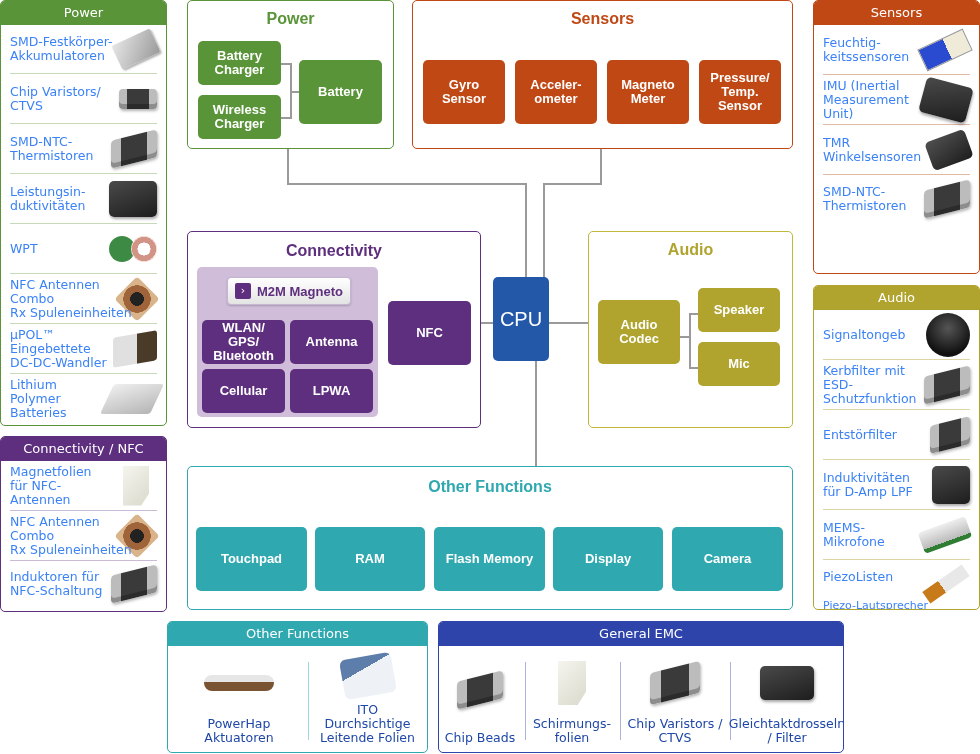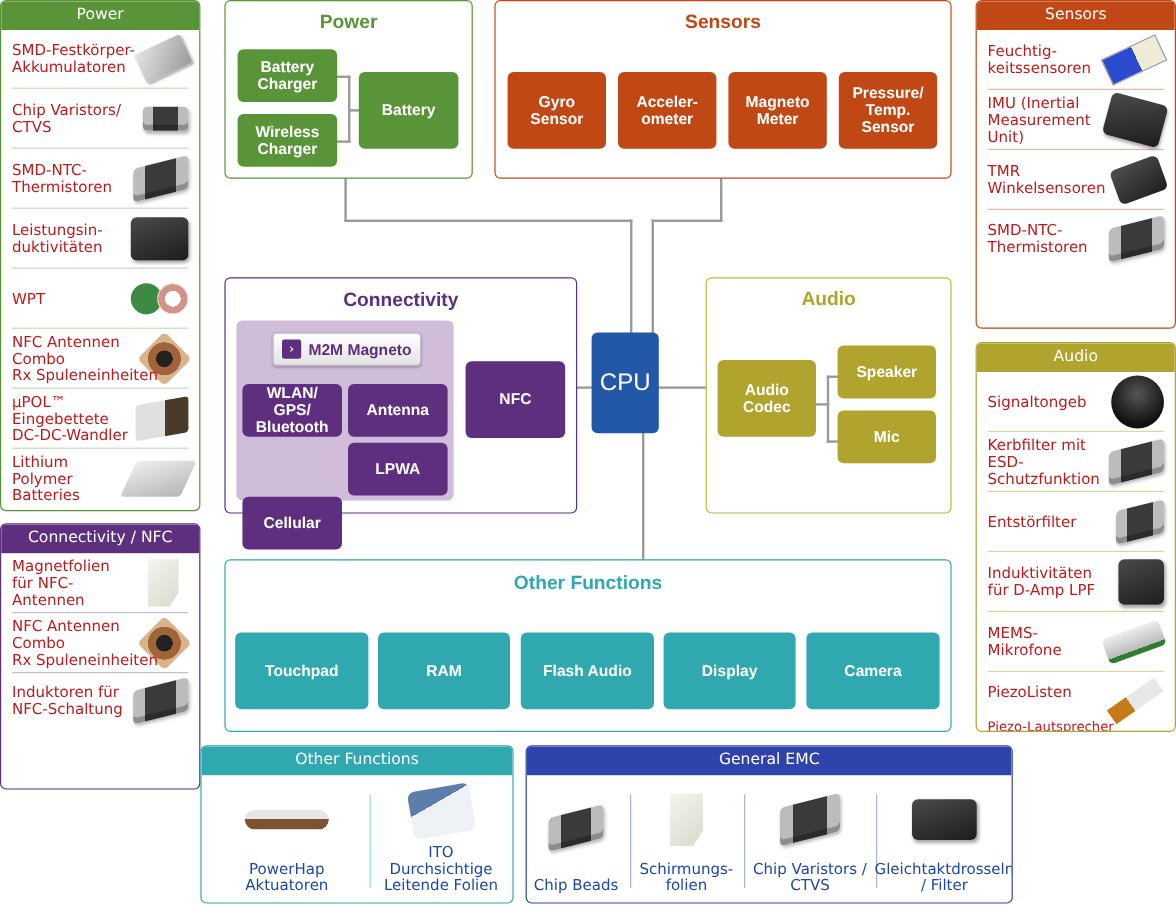--- a/index.html
+++ b/index.html
@@ -21,21 +21,21 @@
     font-family: "DejaVu Sans", sans-serif;
   }
   .plist { padding: 0 9px; }
   .pitem {
     position: relative;
     display: flex; align-items: center;
     border-bottom: 1px solid #c6d9b8;
   }
   .pitem:last-child { border-bottom: none; }
   .pitem .ptext {
-    color: #b91c1c; font-size: 12.5px; line-height: 14px;
+    color: #3b82f6; font-size: 12.5px; line-height: 14px;
     white-space: pre-line; cursor: pointer; position: relative; z-index: 2;
   }
   .pitem .ptext small { font-size: 11px; }
   .pimg { position: absolute; right: 0; top: 50%; transform: translateY(-50%); }
 
   
   .chip {
     width: 46px; height: 28px; border-radius: 4px;
     background: linear-gradient(90deg,#bcbcbc 0 22%,#3a3a3a 22% 78%,#bcbcbc 78%);
     box-shadow: inset 0 -5px 0 rgba(0,0,0,.25), 1px 2px 3px rgba(0,0,0,.3);
@@ -203,21 +203,21 @@
       <span class="ptext">Lithium
 Polymer
 Batteries</span>
       <span class="pimg">
           <span class="battery" style="display:block"></span>
         </span>
     </div>
   </div>
 </div>
 
-<div class="panel" style="left:0;top:436px;width:167px;height:222px;border-color:#5e2f7e;">
+<div class="panel" style="left:0;top:436px;width:167px;height:176px;border-color:#5e2f7e;">
   <div class="panel-head" style="background:#5e2f7e;">Connectivity / NFC</div>
   <div class="plist">
     <div class="pitem" style="height:50px;border-color:#cbb9d8;">
       <span class="ptext">Magnetfolien
 für NFC-
 Antennen</span>
       <span class="pimg" style="right:8px;">
           <span class="foil" style="display:block;width:26px;"></span>
         </span>
     </div>
@@ -364,21 +364,21 @@
   <div style="position:absolute;left:9px;top:35px;width:181px;height:150px;background:#cfbdd9;border-radius:5px;">
     <div style="position:absolute;left:30px;top:10px;width:124px;height:28px;border-radius:4px;background:linear-gradient(#ffffff,#e3e3e3);border:1px solid #c6b6d2;display:flex;align-items:center;justify-content:center;gap:6px;cursor:pointer;box-shadow:0 1px 2px rgba(0,0,0,.2);">
       <span style="width:16px;height:16px;background:#5e2f7e;border-radius:2px;color:#fff;font-size:11px;line-height:16px;text-align:center;font-family:'DejaVu Sans',sans-serif;">›</span>
       <span style="font-family:'Liberation Sans',sans-serif;font-weight:bold;font-size:13px;color:#5e2f7e;">M2M Magneto</span>
     </div>
   </div>
   <div class="blk" style="left:14px;top:88px;width:83px;height:44px;background:#5e2f7e;">WLAN/
 GPS/
 Bluetooth</div>
   <div class="blk" style="left:102px;top:88px;width:83px;height:44px;background:#5e2f7e;">Antenna</div>
-  <div class="blk" style="left:14px;top:137px;width:83px;height:44px;background:#5e2f7e;margin-top:45px;">Cellular</div>
+  <div class="blk" style="left:14px;top:137px;width:83px;height:44px;background:#5e2f7e;">Cellular</div>
   <div class="blk" style="left:102px;top:137px;width:83px;height:44px;background:#5e2f7e;">LPWA</div>
   <div class="blk" style="left:200px;top:69px;width:83px;height:64px;background:#5e2f7e;">NFC</div>
 </div>
 
 <div class="blk" style="left:493px;top:277px;width:56px;height:84px;background:#2358a8;font-weight:normal;font-size:20px;">CPU</div>
 
 <div class="group" style="left:588px;top:231px;width:205px;height:197px;border-color:#c2b838;">
   <div class="group-title" style="top:9px;color:#b0a42e;">Audio</div>
   <div class="line" style="left:90px;top:104px;width:12px;height:2px;"></div>
   <div class="line" style="left:100px;top:81px;width:2px;height:56px;"></div>
@@ -387,21 +387,21 @@
   <div class="blk" style="left:9px;top:68px;width:82px;height:64px;background:#b0a42e;">Audio
 Codec</div>
   <div class="blk" style="left:109px;top:56px;width:82px;height:44px;background:#b0a42e;">Speaker</div>
   <div class="blk" style="left:109px;top:110px;width:82px;height:44px;background:#b0a42e;">Mic</div>
 </div>
 
 <div class="group" style="left:187px;top:466px;width:606px;height:144px;border-color:#2fa8b0;">
   <div class="group-title" style="top:11px;color:#2fa8b0;">Other Functions</div>
   <div class="blk" style="left:8px;top:60px;width:111px;height:64px;background:#2fa8b0;">Touchpad</div>
   <div class="blk" style="left:127px;top:60px;width:110px;height:64px;background:#2fa8b0;">RAM</div>
-  <div class="blk" style="left:246px;top:60px;width:111px;height:64px;background:#2fa8b0;">Flash Audio</div>
+  <div class="blk" style="left:246px;top:60px;width:111px;height:64px;background:#2fa8b0;">Flash Memory</div>
   <div class="blk" style="left:365px;top:60px;width:110px;height:64px;background:#2fa8b0;">Display</div>
   <div class="blk" style="left:484px;top:60px;width:111px;height:64px;background:#2fa8b0;">Camera</div>
 </div>
 
 <div class="panel" style="left:167px;top:621px;width:261px;height:132px;border-color:#2fa8b0;">
   <div class="panel-head" style="background:#2fa8b0;">Other Functions</div>
   <div class="bcell" style="left:4px;width:134px;">
     <div class="bimg">
         <span class="actuator" style="display:block"></span>
       </div>

